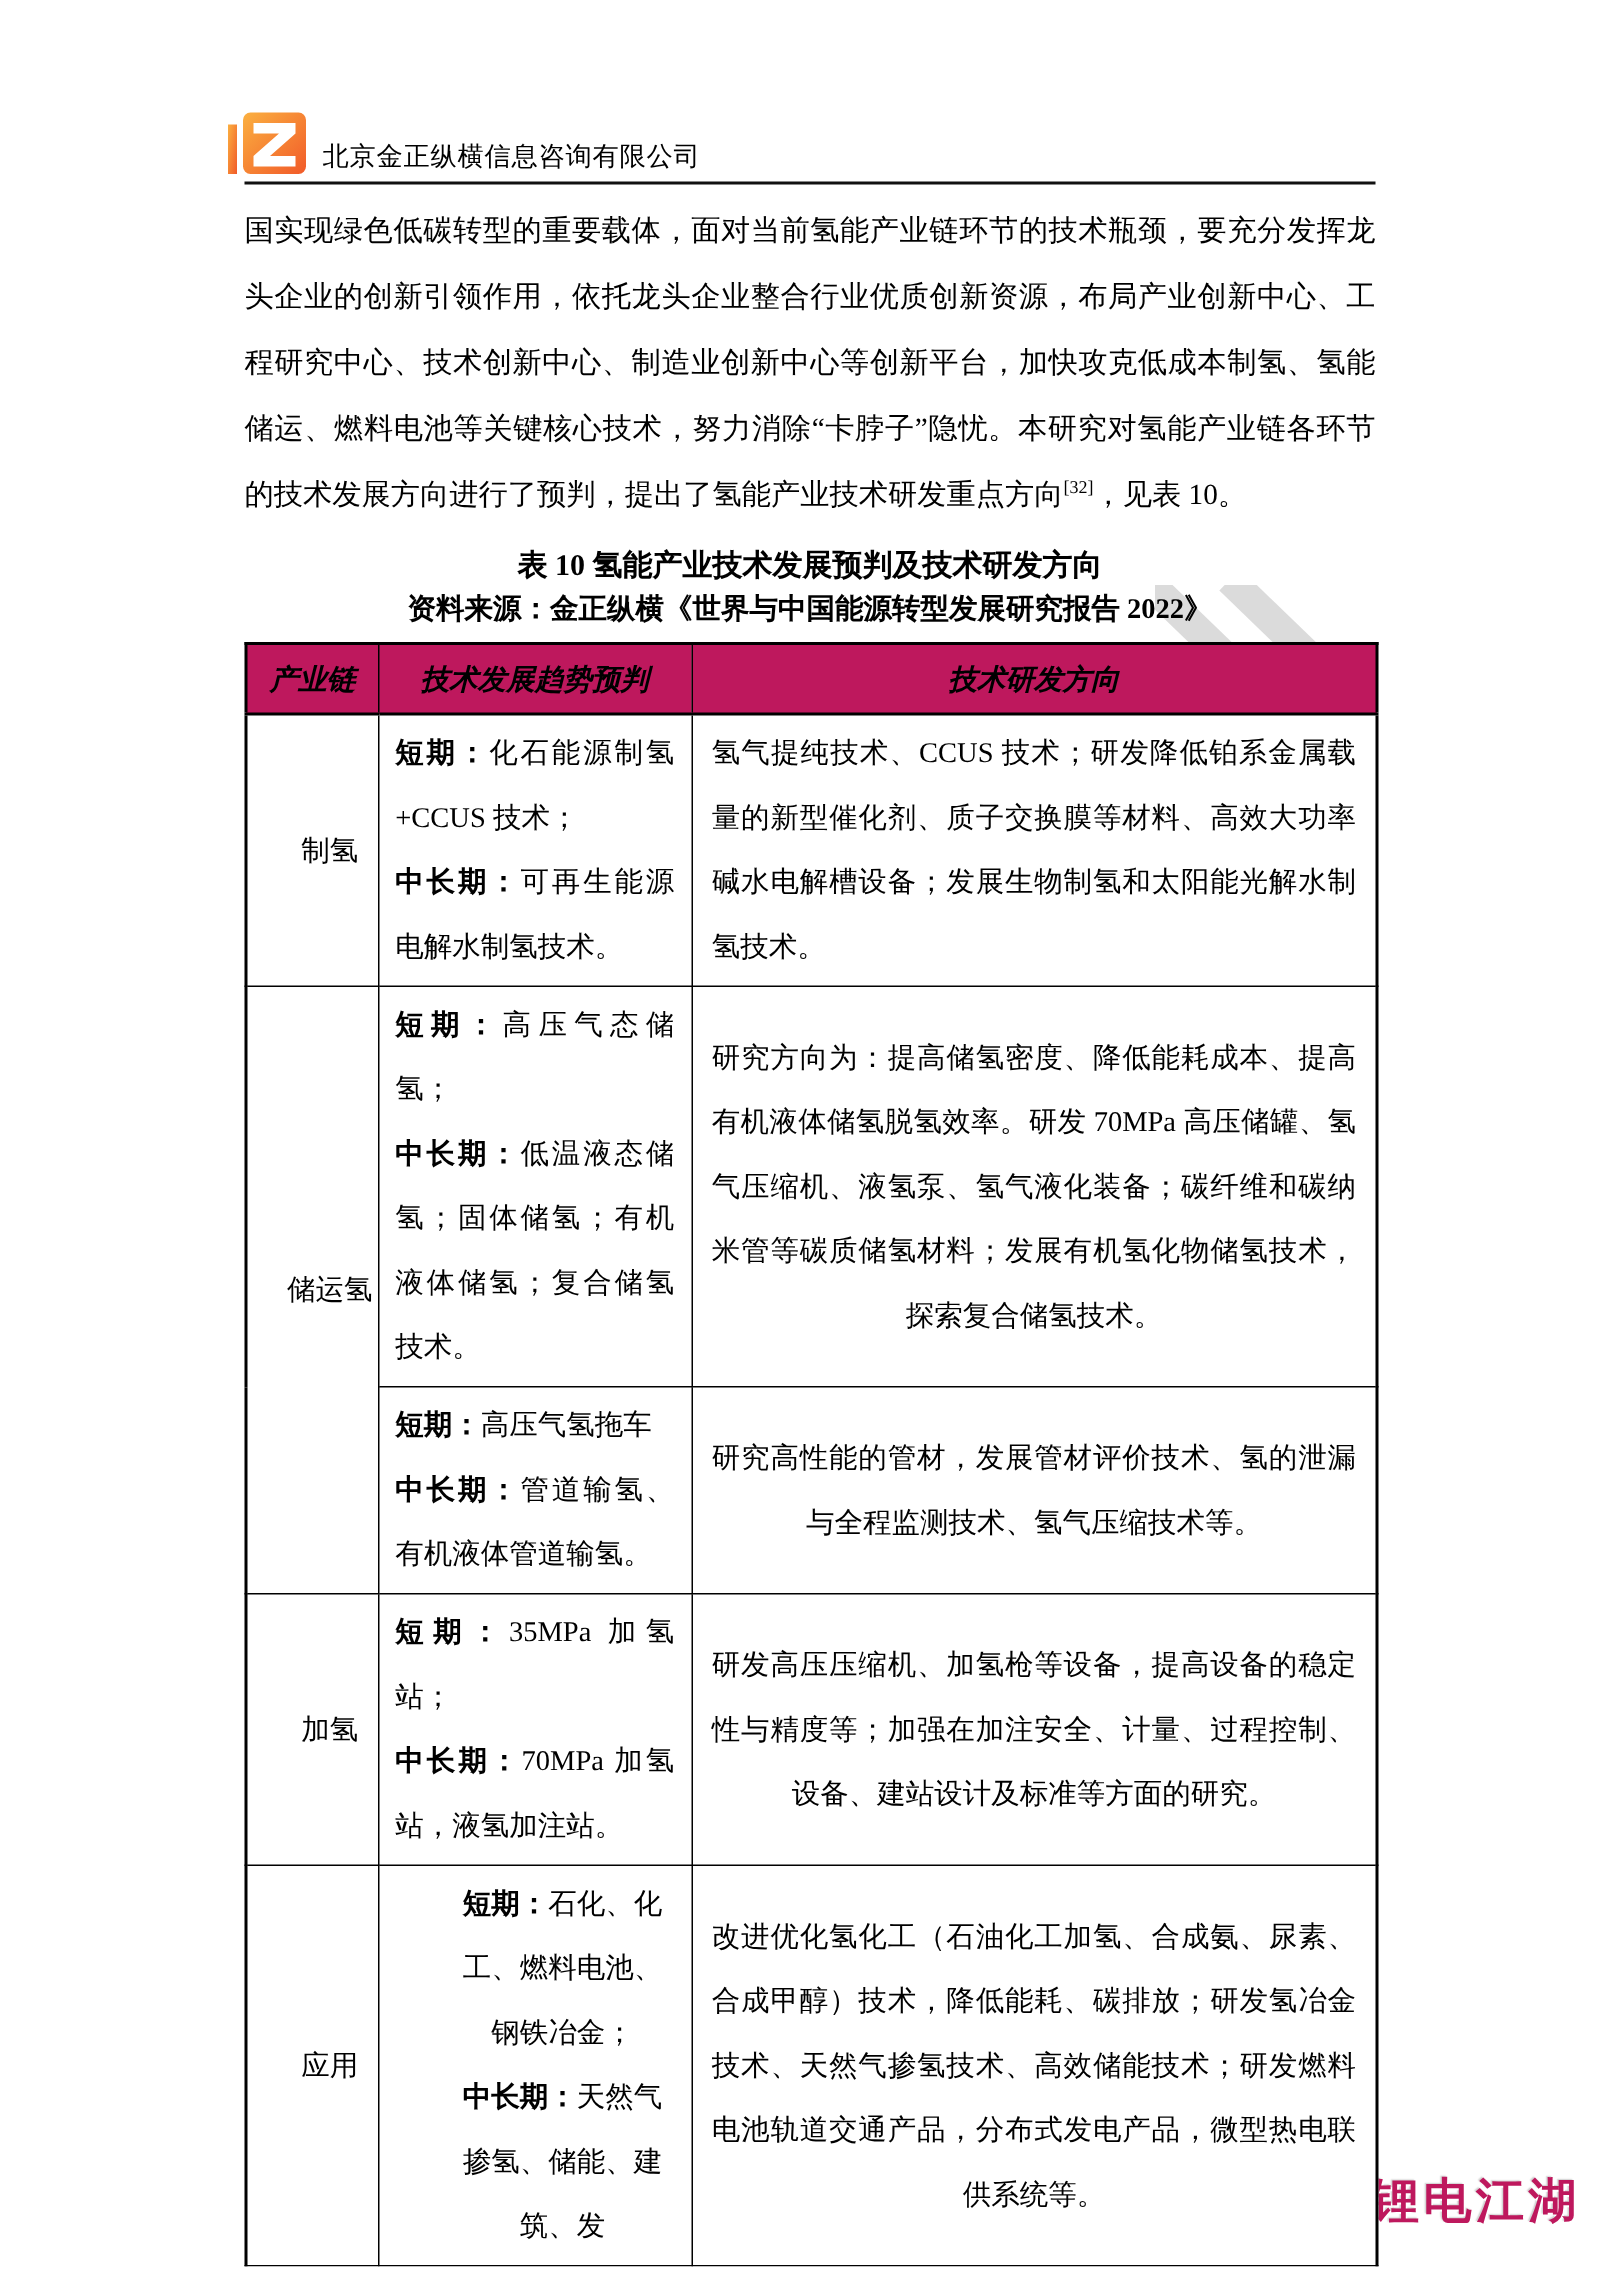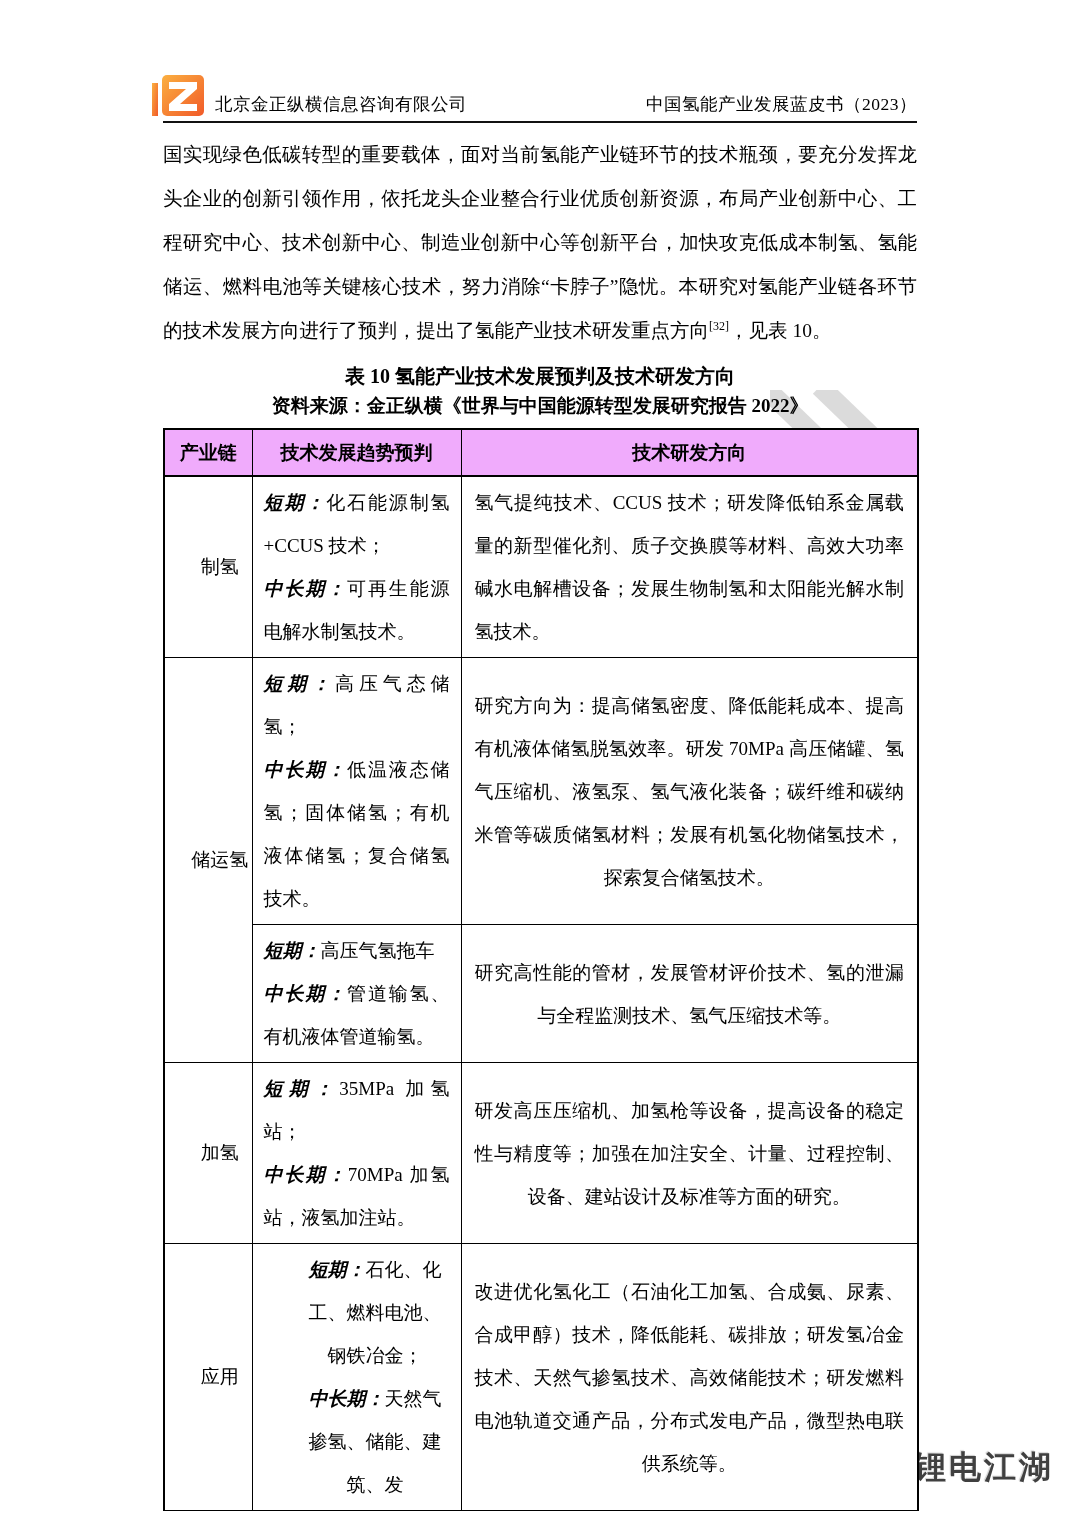--- a/index.html
+++ b/index.html
@@ -24,40 +24,40 @@
   .tbl-title{position:absolute;top:352px;left:163px;width:754px;text-align:center;
              font-size:20px;font-weight:700;margin-top:11px;}
   .tbl-source{position:absolute;top:393px;left:163px;width:754px;text-align:center;
               font-size:19px;font-weight:700;}
   
   .doc-table{position:absolute;top:428px;left:163px;width:754px;border-collapse:collapse;
              table-layout:fixed;background:#fff;z-index:1;font-size:19px;}
   .doc-table col.c1{width:88px;} .doc-table col.c2{width:209px;} .doc-table col.c3{width:457px;}
   .doc-table th,.doc-table td{border:1px solid #000;vertical-align:middle;}
   .doc-table{border:2px solid #000;}
-  .doc-table thead tr{height:47px;background:#f0abfc;}
+  .doc-table thead tr{height:47px;background:#be185d;font-style:italic;}
   .doc-table th{font-weight:700;text-align:center;border-bottom:2px solid #000;}
   .doc-table tbody tr:nth-child(1){height:170px;}
   .doc-table tbody tr:nth-child(2){height:218px;}
   .doc-table tbody tr:nth-child(3){height:122px;margin-left:28px;}
   .doc-table tbody tr:nth-child(4){height:171px;}
   .doc-table tbody tr:nth-child(5){height:210px;}
   td.chain{text-align:center;padding-left:24px;}
   td.trend{padding:4px 11px;text-align:justify;text-justify:inter-ideograph;line-height:43px;}
   td.trend p{margin:0;}
   td.trend.center,td.trend.center p{text-align:center;padding-left:24px;}
   td.dir{padding:4px 13px;line-height:43px;text-justify:inter-ideograph;}
   td.dir.last-left{text-align:justify;text-align-last:left;margin-left:18px;}
   td.dir.last-center{text-align:justify;text-align-last:center;-moz-text-align-last:center;}
-  .blabel{font-weight:700;font-style:italic;}
+  .blabel{font-weight:700;}
   
   .pageno{position:absolute;top:1386px;left:0;width:1080px;text-align:center;
           font-family:"Liberation Sans","DejaVu Sans",sans-serif;font-size:16px;color:#333;}
   .brandmark{position:absolute;right:26px;bottom:16px;display:flex;align-items:center;gap:12px;
-             color:#404040;font-size:32px;font-weight:700;letter-spacing:3px;
+             color:#be185d;font-size:32px;font-weight:700;letter-spacing:3px;
              font-family:"Liberation Sans","DejaVu Sans",sans-serif;
              text-shadow:1px 1px 0 #fff,-1px -1px 1px #cfcfcf;}
   .logo-box{width:56px;height:44px;}
 </style>
 </head>
 <body>
 
 <div class="page">
 
   <div class="hdr">
@@ -70,21 +70,20 @@
                 <stop offset="1" stop-color="#F15A29"></stop>
             </linearGradient>
           </defs>
           <rect x="1" y="9" width="6" height="33" fill="url(#lg)"></rect>
           <rect x="11" y="1" width="42" height="41" rx="5" fill="url(#lg)"></rect>
           <path d="M18 8 h28 v7 L29 30 h17 v7 H18 v-7 L35 15 H18 z" fill="#fff"></path>
         </svg>
       </span>
       <span class="hdr-company">北京金正纵横信息咨询有限公司</span>
     </div>
-    <span class="hdr-right">中国氢能产业发展蓝皮书（2023）</span>
   </div>
   <div class="hdr-rule"></div>
 
   <div class="corner-mark">
     <div class="bar bar1"></div>
       <div class="bar bar2"></div>
   </div>
 
   <div class="para"><span>国实现绿色低碳转型的重要载体，面对当前氢能产业链环节的技术瓶颈，要充分发挥龙头企业的创新引领作用，依托龙头企业整合行业优质创新资源，布局产业创新中心、工程研究中心、技术创新中心、制造业创新中心等创新平台，加快攻克低成本制氢、氢能储运、燃料电池等关键核心技术，努力消除“卡脖子”隐忧。本研究对氢能产业链各环节的技术发展方向进行了预判，提出了氢能产业技术研发重点方向</span><sup>[32]</sup><span>，见表 10。</span></div>
 

